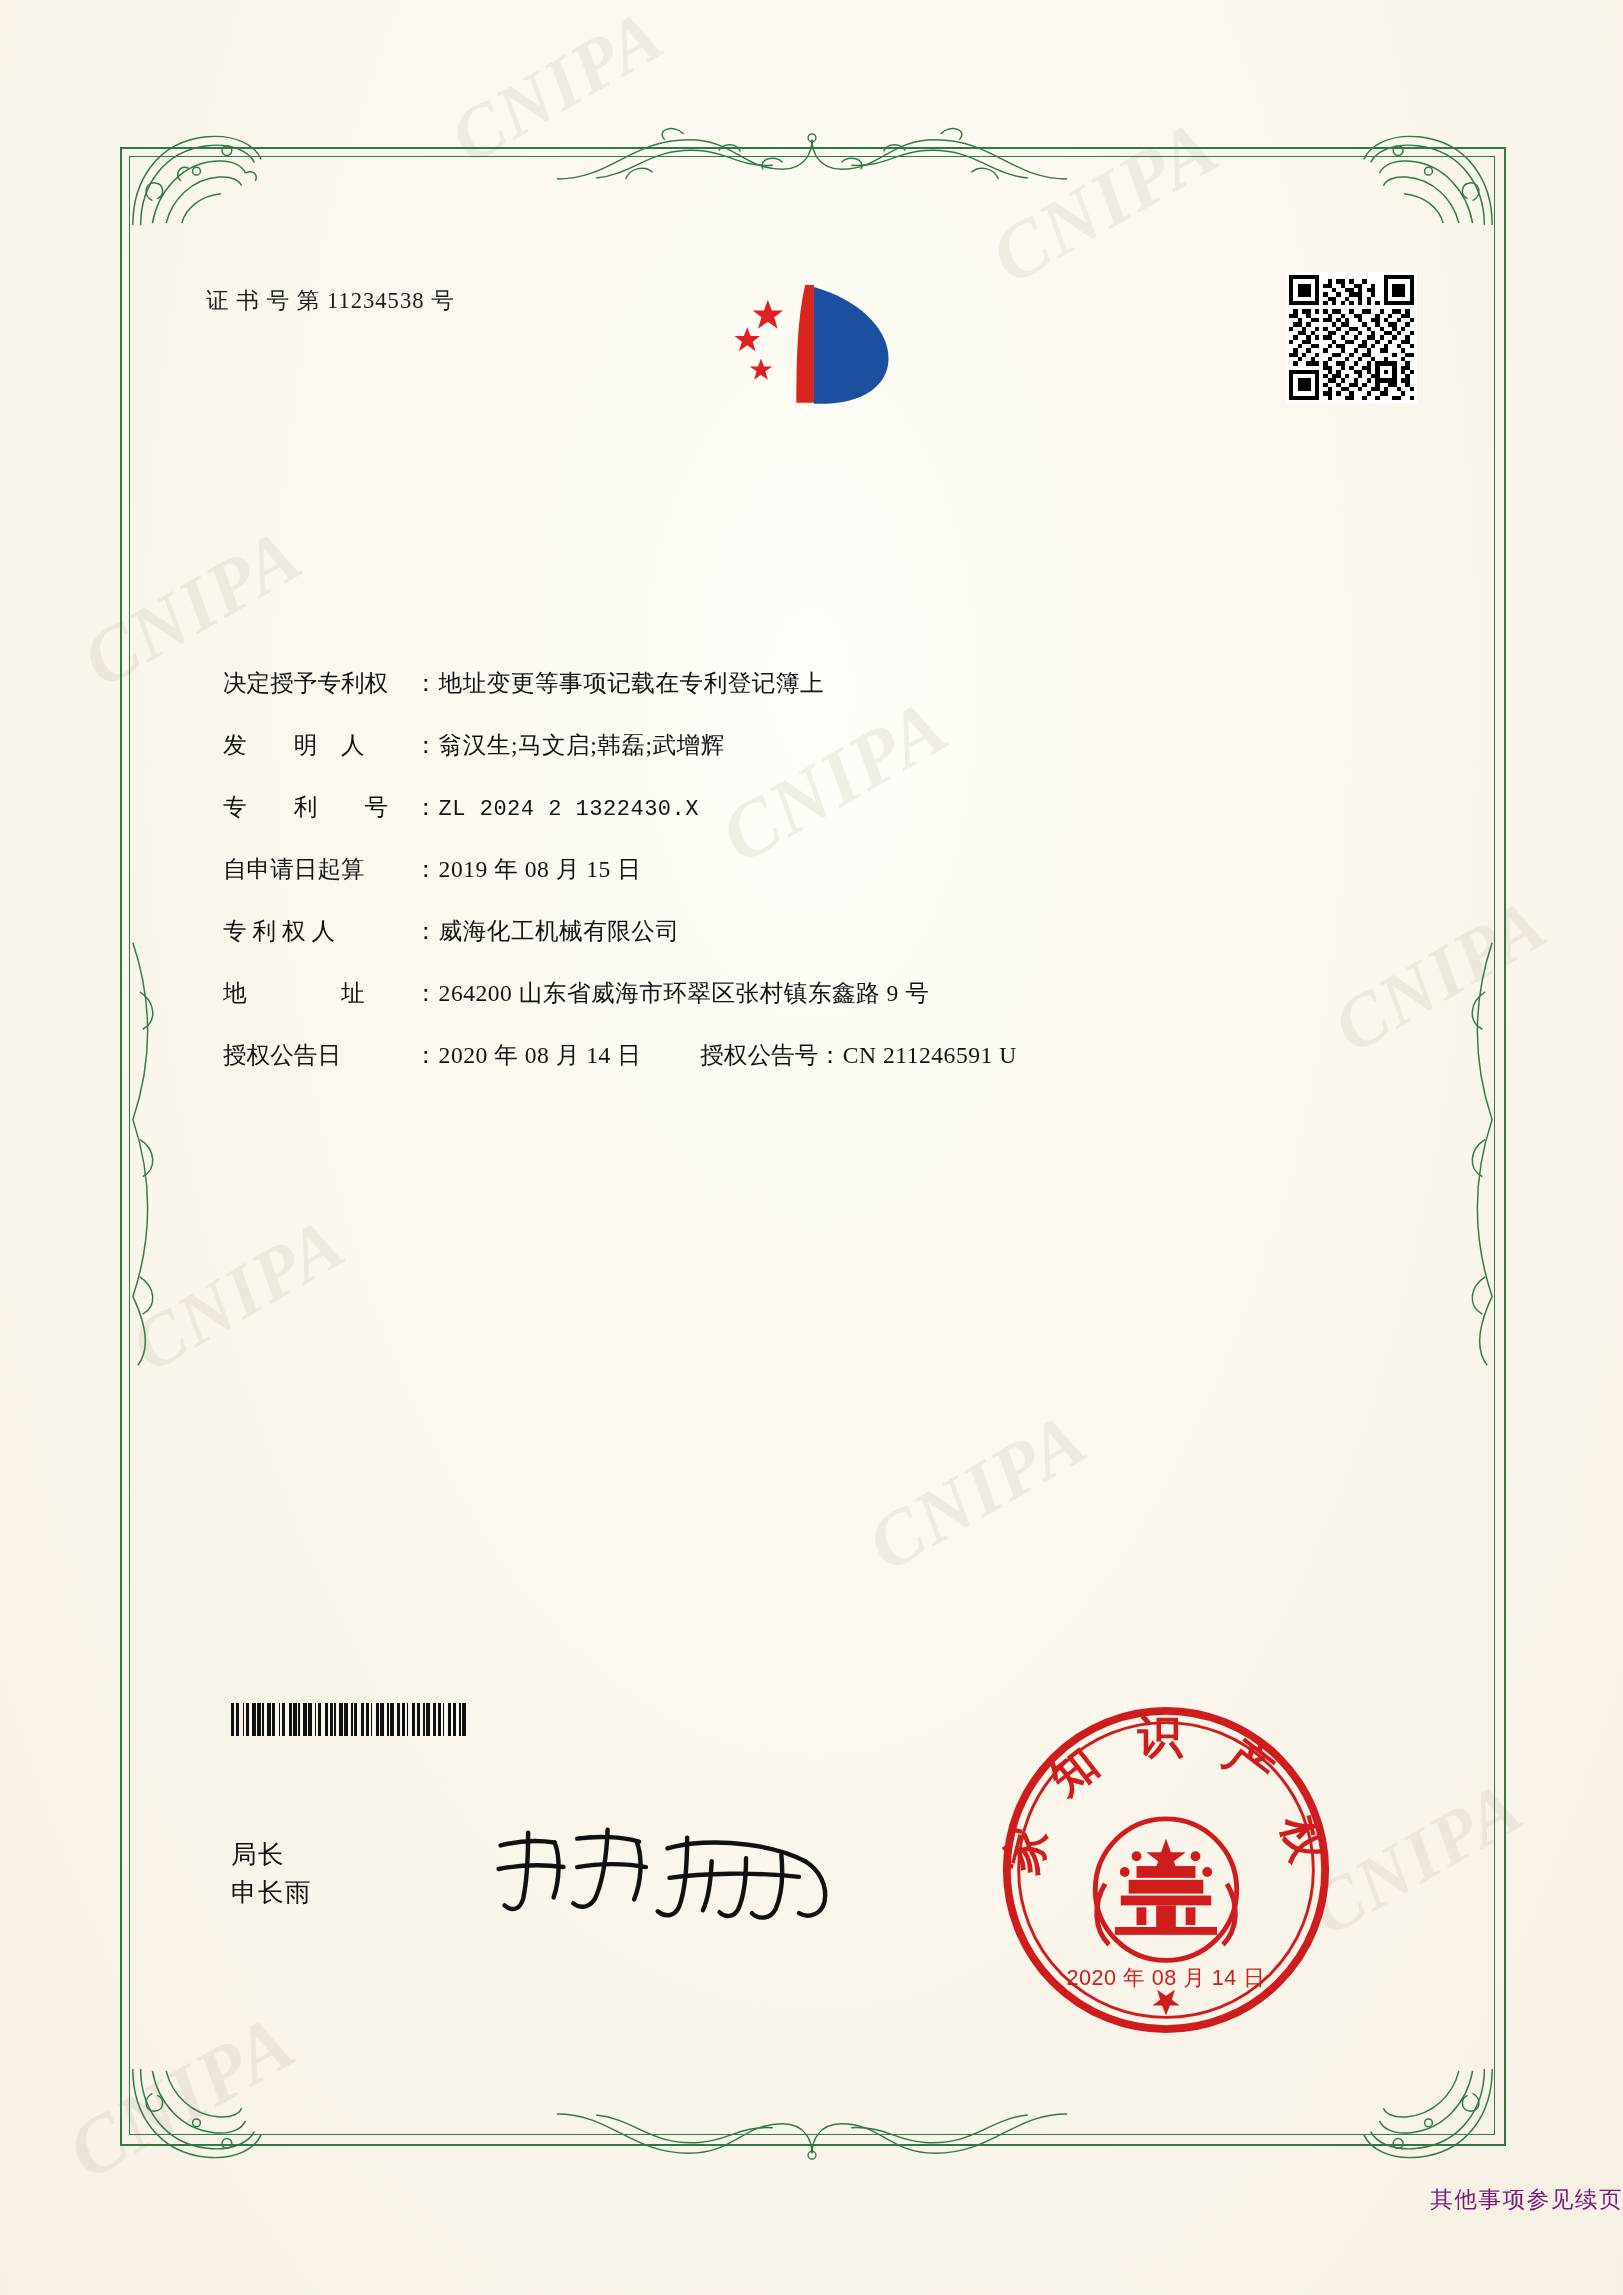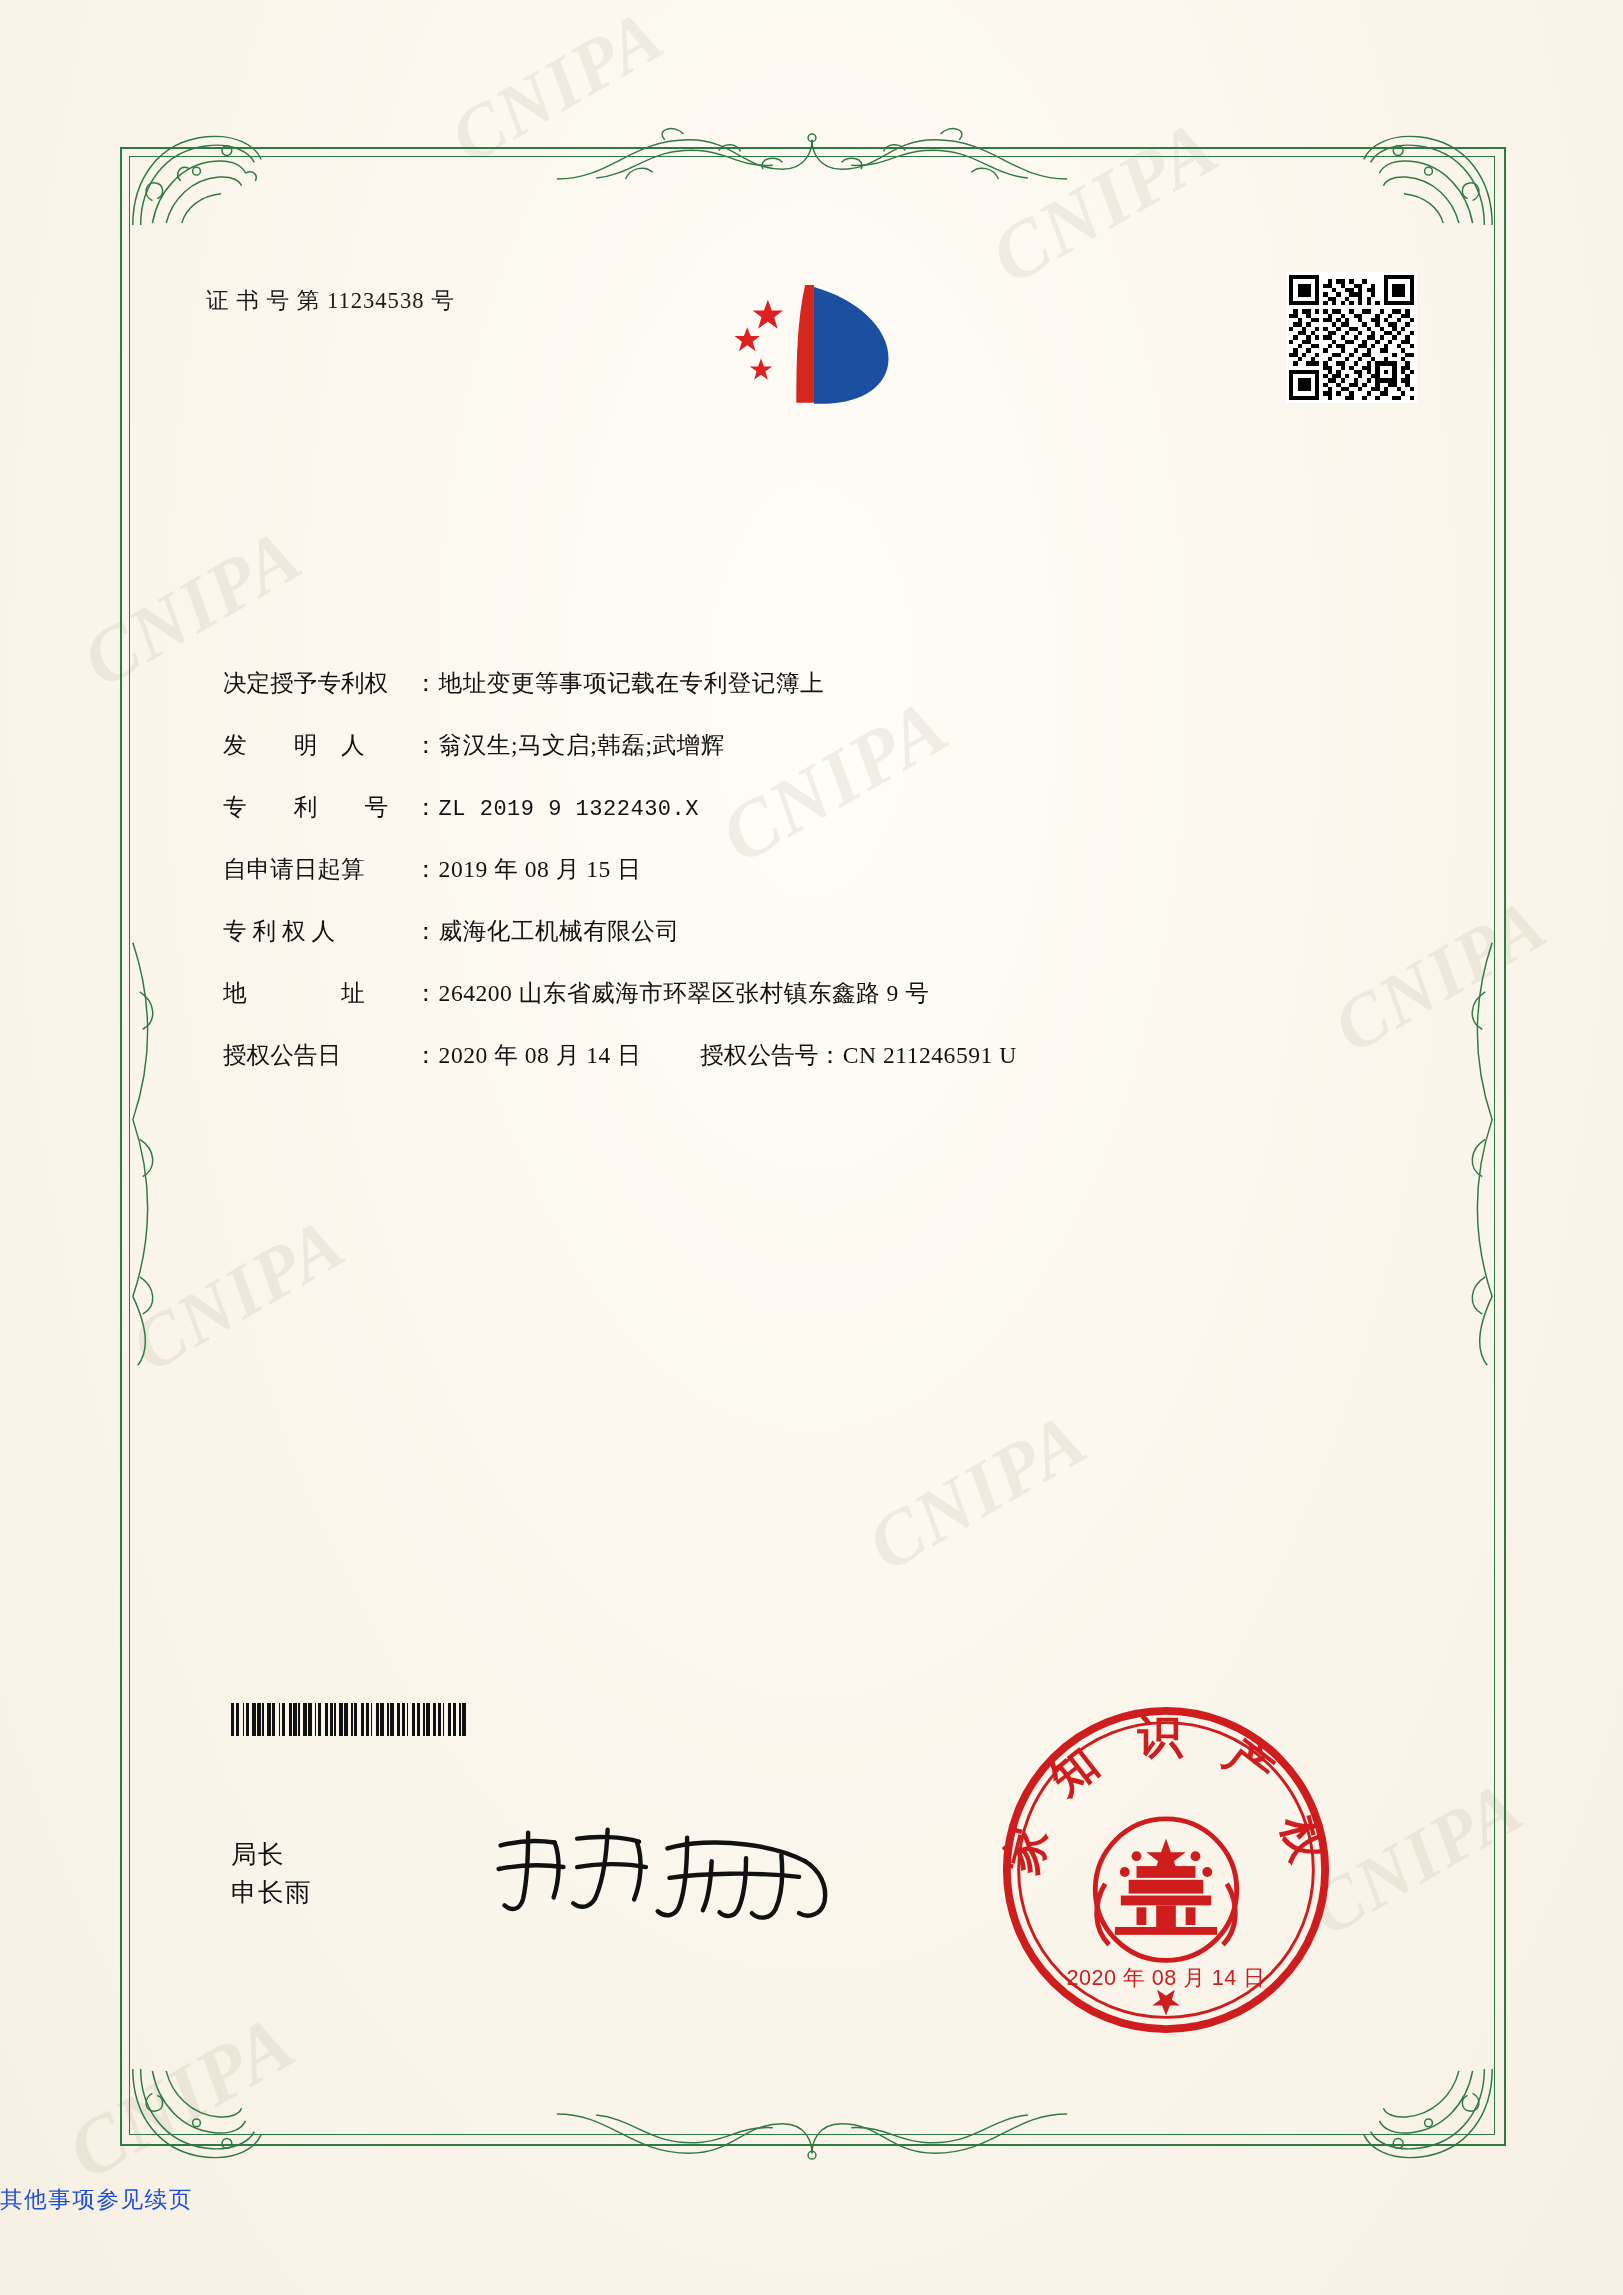--- a/index.html
+++ b/index.html
@@ -287,23 +287,23 @@
     text-align: center;
     font-size: 22.6px;
     color: #111;
     letter-spacing: 1px;
   }
   .outside-footer {
     position: absolute;
     left: 0;
     right: 0;
     top: 2184px;
-    text-align: left;
+    text-align: right;
     font-size: 22.6px;
-    color: #1d4ed8;
+    color: #701a75;
     letter-spacing: 1.5px;
   }
 </style>
 </head>
 <body>
 
 <div class="page">
 
   <div class="watermark-layer">
     <div class="wm" style="left:442px; top:44px; font-size:74px;">CNIPA</div>
@@ -667,21 +667,21 @@
       <span class="field-value">地址变更等事项记载在专利登记簿上</span>
     </div>
     <div class="field-row">
       <span class="field-label">发　　明　人</span>
       <span class="colon">：</span>
       <span class="field-value">翁汉生;马文启;韩磊;武增辉</span>
     </div>
     <div class="field-row">
       <span class="field-label">专　　利　　号</span>
       <span class="colon">：</span>
-      <span class="field-value mono">ZL 2019 9 1322430.X</span>
+      <span class="field-value mono">ZL 2024 2 1322430.X</span>
     </div>
     <div class="field-row">
       <span class="field-label">自申请日起算</span>
       <span class="colon">：</span>
       <span class="field-value">2019 年 08 月 15 日</span>
     </div>
     <div class="field-row">
       <span class="field-label">专 利 权 人</span>
       <span class="colon">：</span>
       <span class="field-value">威海化工机械有限公司</span>

